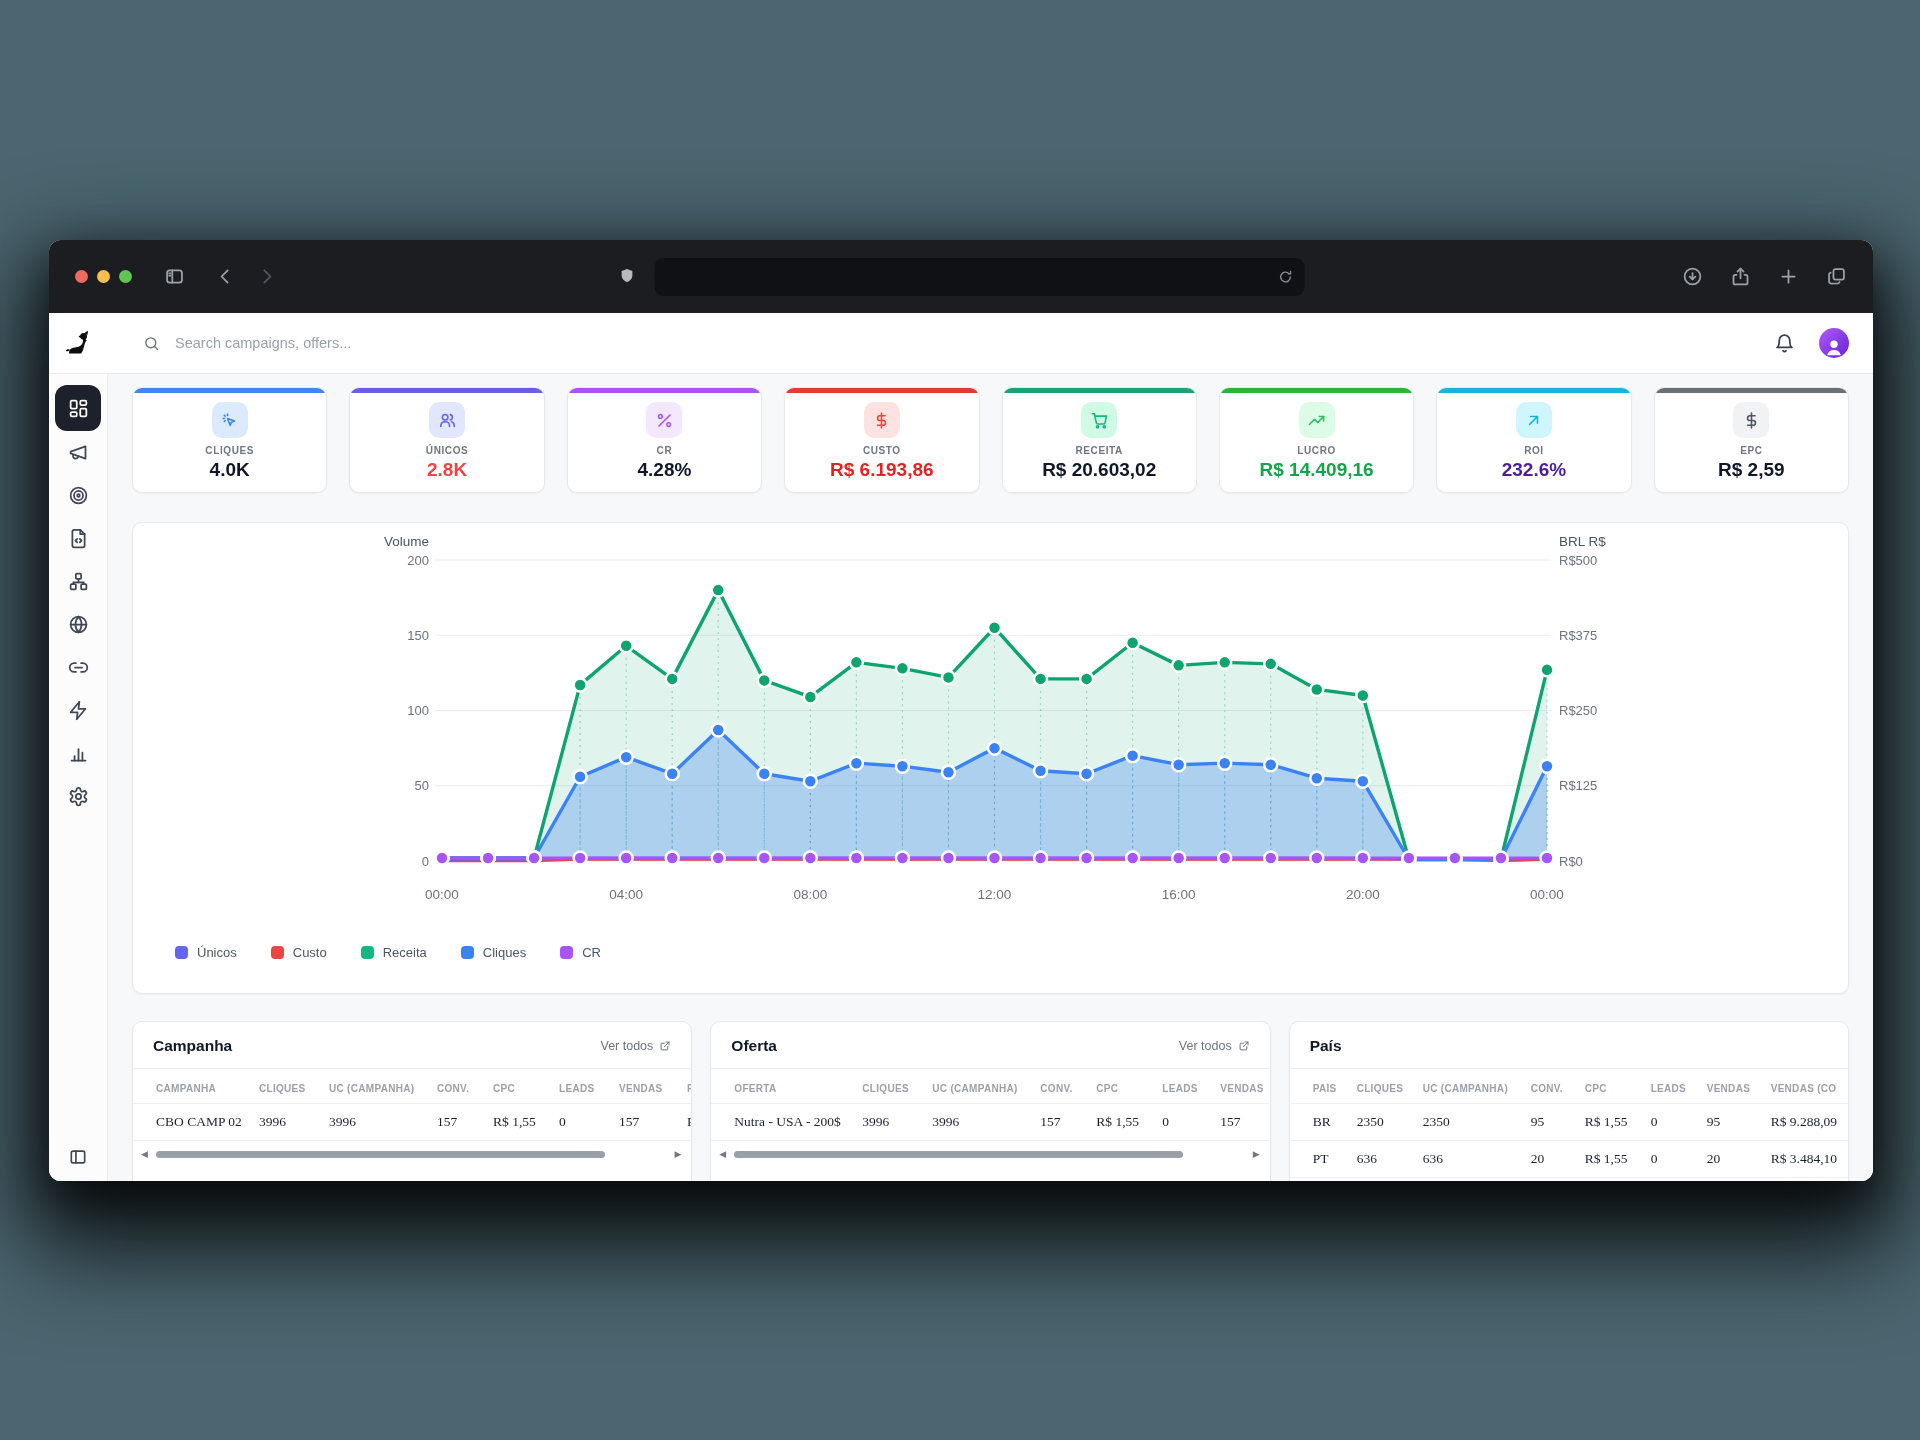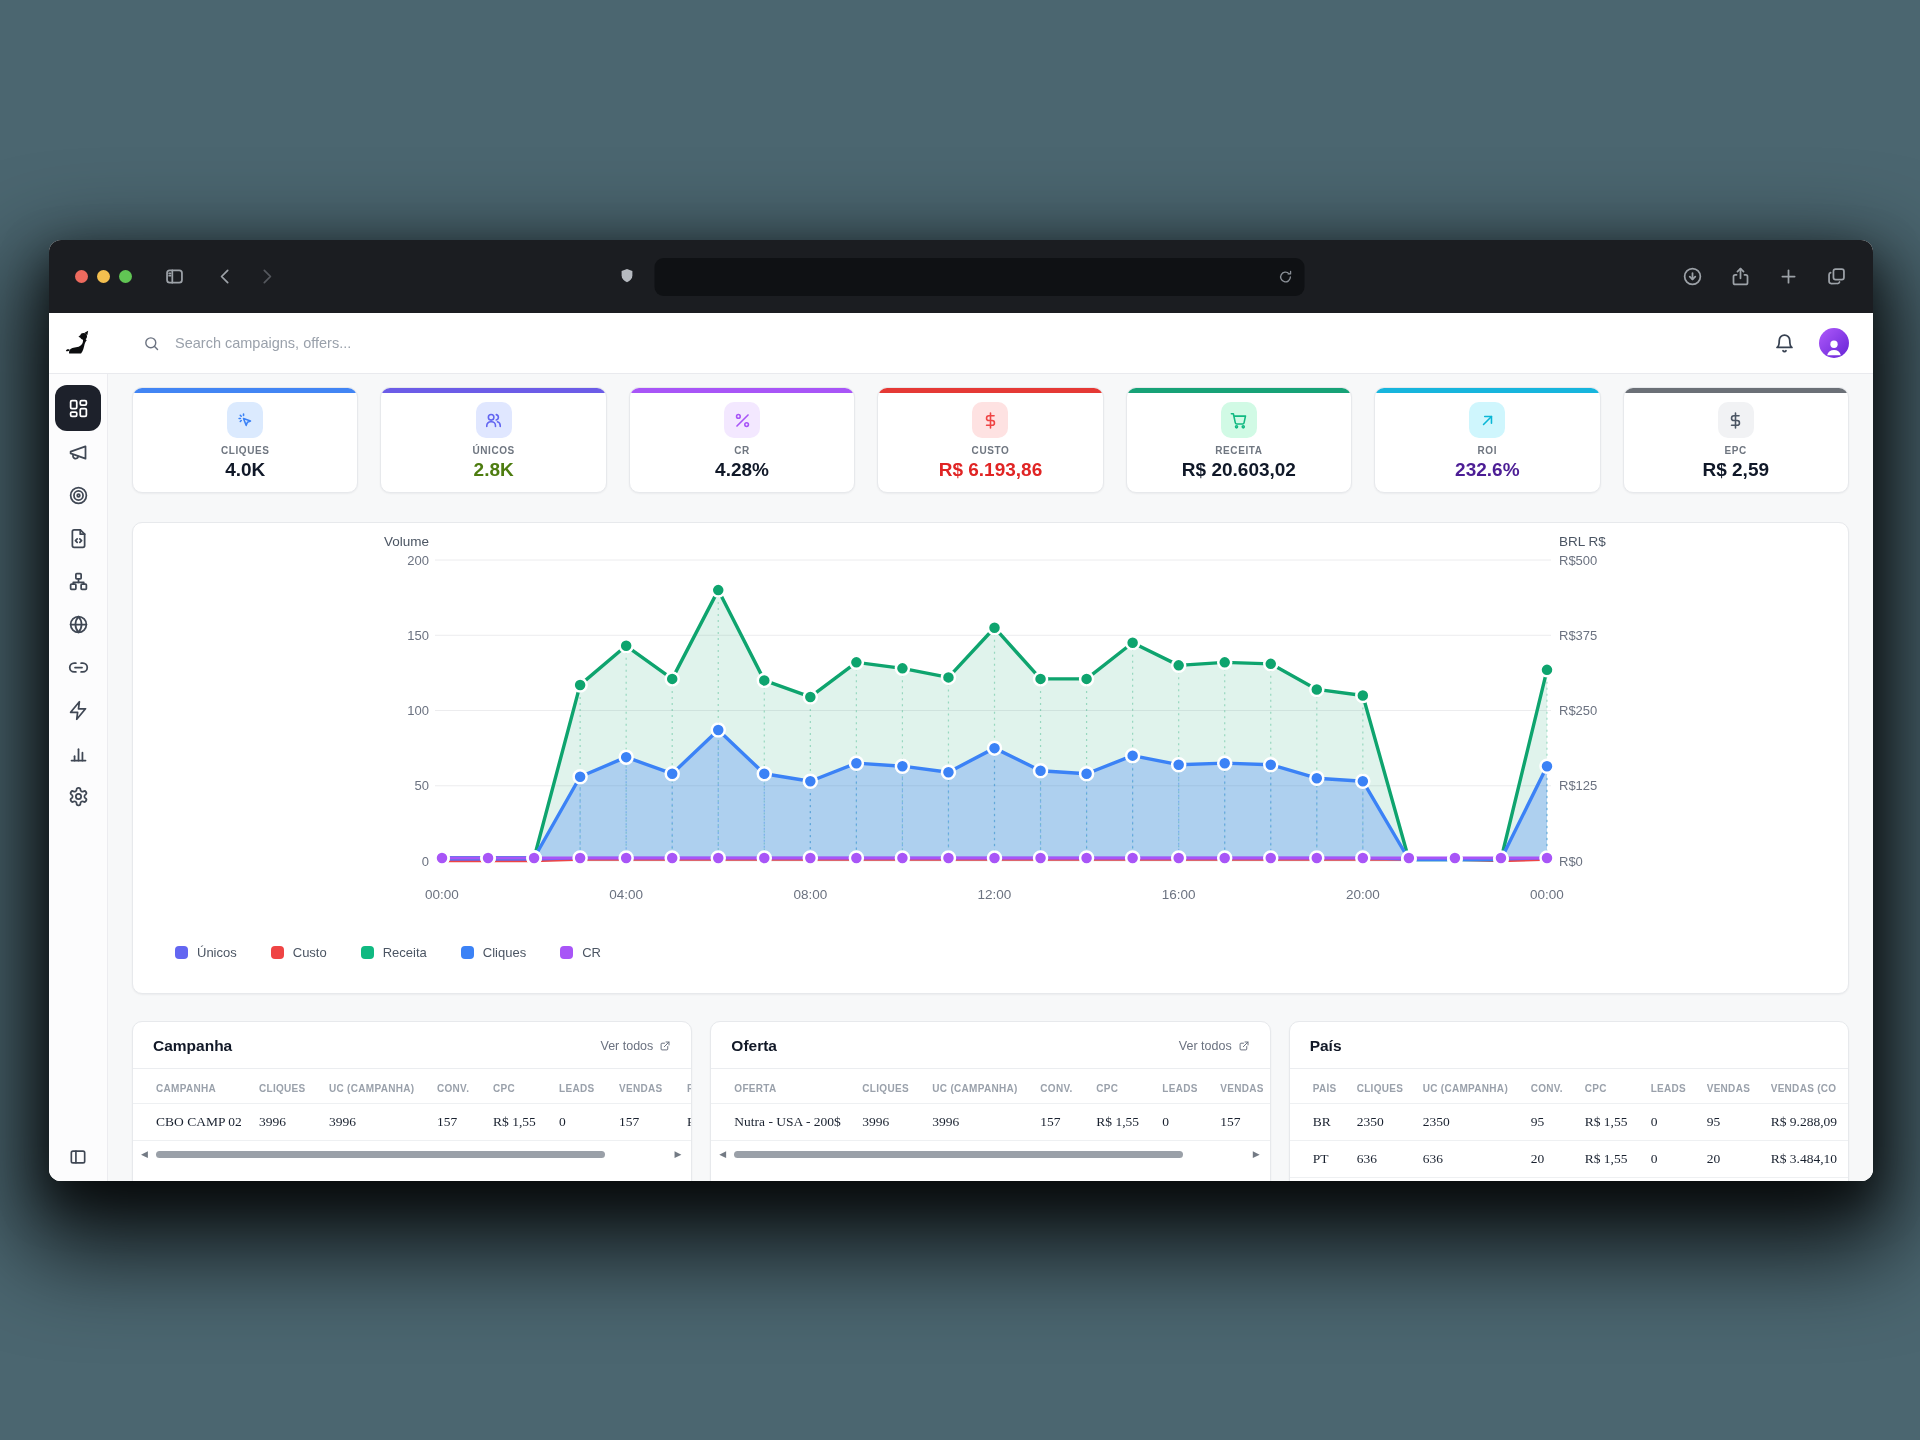--- a/index.html
+++ b/index.html
@@ -330,21 +330,21 @@
                 <div class="stat-accent" style="background:#6c5ce7"></div>
                 <div class="stat-icon" style="background:#e0e7ff;color:#6366f1">
                   <svg viewBox="0 0 24 24" fill="none" stroke="currentColor" stroke-width="2" stroke-linecap="round" stroke-linejoin="round">
                     <circle cx="9" cy="8" r="3.5"></circle>
                     <path d="M3.5 19.5v-1a5 5 0 0 1 5-5h1a5 5 0 0 1 5 5v1"></path>
                     <path d="M15.5 4.6a3.5 3.5 0 0 1 0 6.8"></path>
                     <path d="M20.5 19.5v-1a5 5 0 0 0-3.5-4.8"></path>
                   </svg>
                 </div>
                 <div class="stat-label">ÚNICOS</div>
-                <div class="stat-value" style="color:#4d7c0f">2.8K</div>
+                <div class="stat-value" style="color:#ef4444">2.8K</div>
               </div>
               <div class="stat-card">
                 <div class="stat-accent" style="background:#a855f7"></div>
                 <div class="stat-icon" style="background:#f3e8ff;color:#a855f7">
                   <svg viewBox="0 0 24 24" fill="none" stroke="currentColor" stroke-width="2" stroke-linecap="round" stroke-linejoin="round">
                     <path d="M19 5L5 19"></path>
                     <circle cx="6.8" cy="6.8" r="2.3"></circle>
                     <circle cx="17.2" cy="17.2" r="2.3"></circle>
                   </svg>
                 </div>
@@ -366,20 +366,31 @@
                 <div class="stat-accent" style="background:#17a277"></div>
                 <div class="stat-icon" style="background:#d1fae5;color:#10b981">
                   <svg viewBox="0 0 24 24" fill="none" stroke="currentColor" stroke-width="2" stroke-linecap="round" stroke-linejoin="round">
                     <circle cx="9.5" cy="20" r="1.3"></circle>
                     <circle cx="18" cy="20" r="1.3"></circle>
                     <path d="M3 3.5h2.5L8 15a1.8 1.8 0 0 0 1.8 1.4h7.4A1.8 1.8 0 0 0 19 15l1.8-8.5H6"></path>
                   </svg>
                 </div>
                 <div class="stat-label">RECEITA</div>
                 <div class="stat-value" style="color:#101828">R$ 20.603,02</div>
+              </div>
+              <div class="stat-card">
+                <div class="stat-accent" style="background:#27b53a"></div>
+                <div class="stat-icon" style="background:#dcfce7;color:#22c55e">
+                  <svg viewBox="0 0 24 24" fill="none" stroke="currentColor" stroke-width="2" stroke-linecap="round" stroke-linejoin="round">
+                    <path d="M3 17l6.5-6.5 4 4L21 7"></path>
+                    <path d="M15.5 7H21v5.5"></path>
+                  </svg>
+                </div>
+                <div class="stat-label">LUCRO</div>
+                <div class="stat-value" style="color:#16a34a">R$ 14.409,16</div>
               </div>
               <div class="stat-card">
                 <div class="stat-accent" style="background:#17b5dd"></div>
                 <div class="stat-icon" style="background:#cff6fd;color:#0ab6d6">
                   <svg viewBox="0 0 24 24" fill="none" stroke="currentColor" stroke-width="2" stroke-linecap="round" stroke-linejoin="round">
                     <path d="M7 17L17 7"></path>
                     <path d="M8.5 7H17v8.5"></path>
                   </svg>
                 </div>
                 <div class="stat-label">ROI</div>

